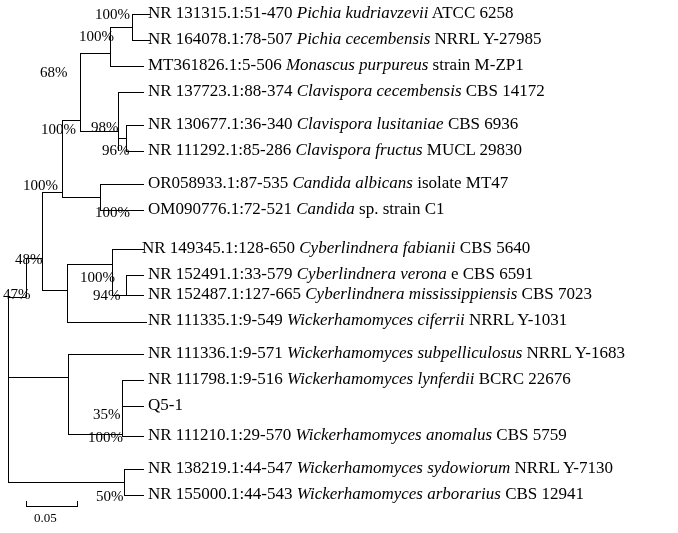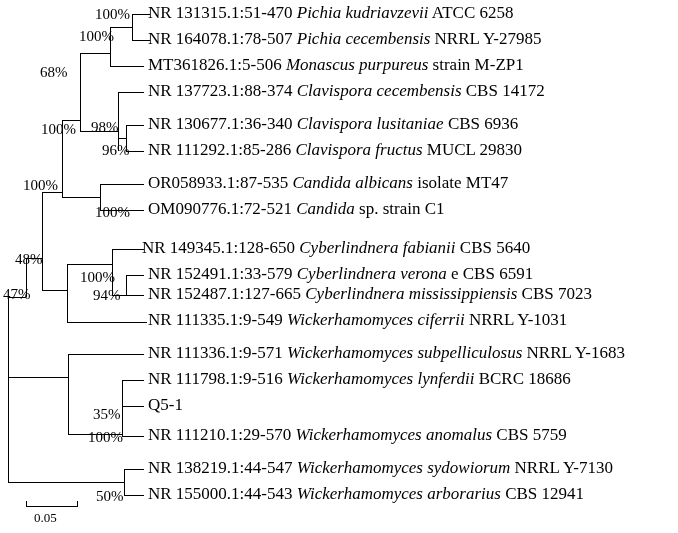--- a/index.html
+++ b/index.html
@@ -142,21 +142,21 @@
       <div class="taxon-label" style="left: 148px; top: 83px;"><span>NR 137723.1:88-374</span><span class="ital"> Clavispora cecembensis</span><span> CBS 14172</span></div>
       <div class="taxon-label" style="left: 148px; top: 116px;"><span>NR 130677.1:36-340</span><span class="ital"> Clavispora lusitaniae</span><span> CBS 6936</span></div>
       <div class="taxon-label" style="left: 148px; top: 142px;"><span>NR 111292.1:85-286</span><span class="ital"> Clavispora fructus</span><span> MUCL  29830</span></div>
       <div class="taxon-label" style="left: 148px; top: 175px;"><span>OR058933.1:87-535</span><span class="ital"> Candida albicans</span><span> isolate MT47</span></div>
       <div class="taxon-label" style="left: 148px; top: 201px; font-family: Liberation Serif, serif;"><span>OM090776.1:72-521</span><span class="ital"> Candida</span><span> sp. strain  C1</span></div>
       <div class="taxon-label" style="left: 142px; top: 240px; text-align: right;"><span>NR 149345.1:128-650</span><span class="ital"> Cyberlindnera fabianii</span><span> CBS 5640</span></div>
       <div class="taxon-label" style="left: 148px; top: 266px;"><span>NR 152491.1:33-579</span><span class="ital"> Cyberlindnera verona</span><span> e CBS 6591</span></div>
       <div class="taxon-label" style="left: 148px; top: 286px;"><span>NR 152487.1:127-665</span><span class="ital"> Cyberlindnera mississippiensis</span><span> CBS 7023</span></div>
       <div class="taxon-label" style="left: 148px; top: 312px;"><span>NR 111335.1:9-549</span><span class="ital"> Wickerhamomyces ciferrii</span><span> NRRL  Y-1031</span></div>
       <div class="taxon-label" style="left: 148px; top: 345px;"><span>NR 111336.1:9-571</span><span class="ital"> Wickerhamomyces subpelliculosus</span><span> NRRL  Y-1683</span></div>
-      <div class="taxon-label" style="left: 148px; top: 371px;"><span>NR 111798.1:9-516</span><span class="ital"> Wickerhamomyces lynferdii</span><span> BCRC 18686</span></div>
+      <div class="taxon-label" style="left: 148px; top: 371px;"><span>NR 111798.1:9-516</span><span class="ital"> Wickerhamomyces lynferdii</span><span> BCRC 22676</span></div>
       <div class="taxon-label" style="left: 148px; top: 397px;"><span>Q5-1</span></div>
       <div class="taxon-label" style="left: 148px; top: 427px;"><span>NR 111210.1:29-570</span><span class="ital"> Wickerhamomyces anomalus</span><span> CBS 5759</span></div>
       <div class="taxon-label" style="left: 148px; top: 460px;"><span>NR 138219.1:44-547</span><span class="ital"> Wickerhamomyces sydowiorum</span><span> NRRL  Y-7130</span></div>
       <div class="taxon-label" style="left: 148px; top: 486px;"><span>NR 155000.1:44-543</span><span class="ital"> Wickerhamomyces arborarius</span><span> CBS 12941</span></div>
     </div>
 
   <div id="scale-bar-group" style="left:26px; top:500px;">
     <div class="scale-line" style="left:0px; top:6px; width:52px; height:1px;"></div>
     <div class="scale-line" style="left:0px; top:1px; width:1px; height:6px;"></div>
     <div class="scale-line" style="left:51px; top:1px; width:1px; height:6px;"></div>

